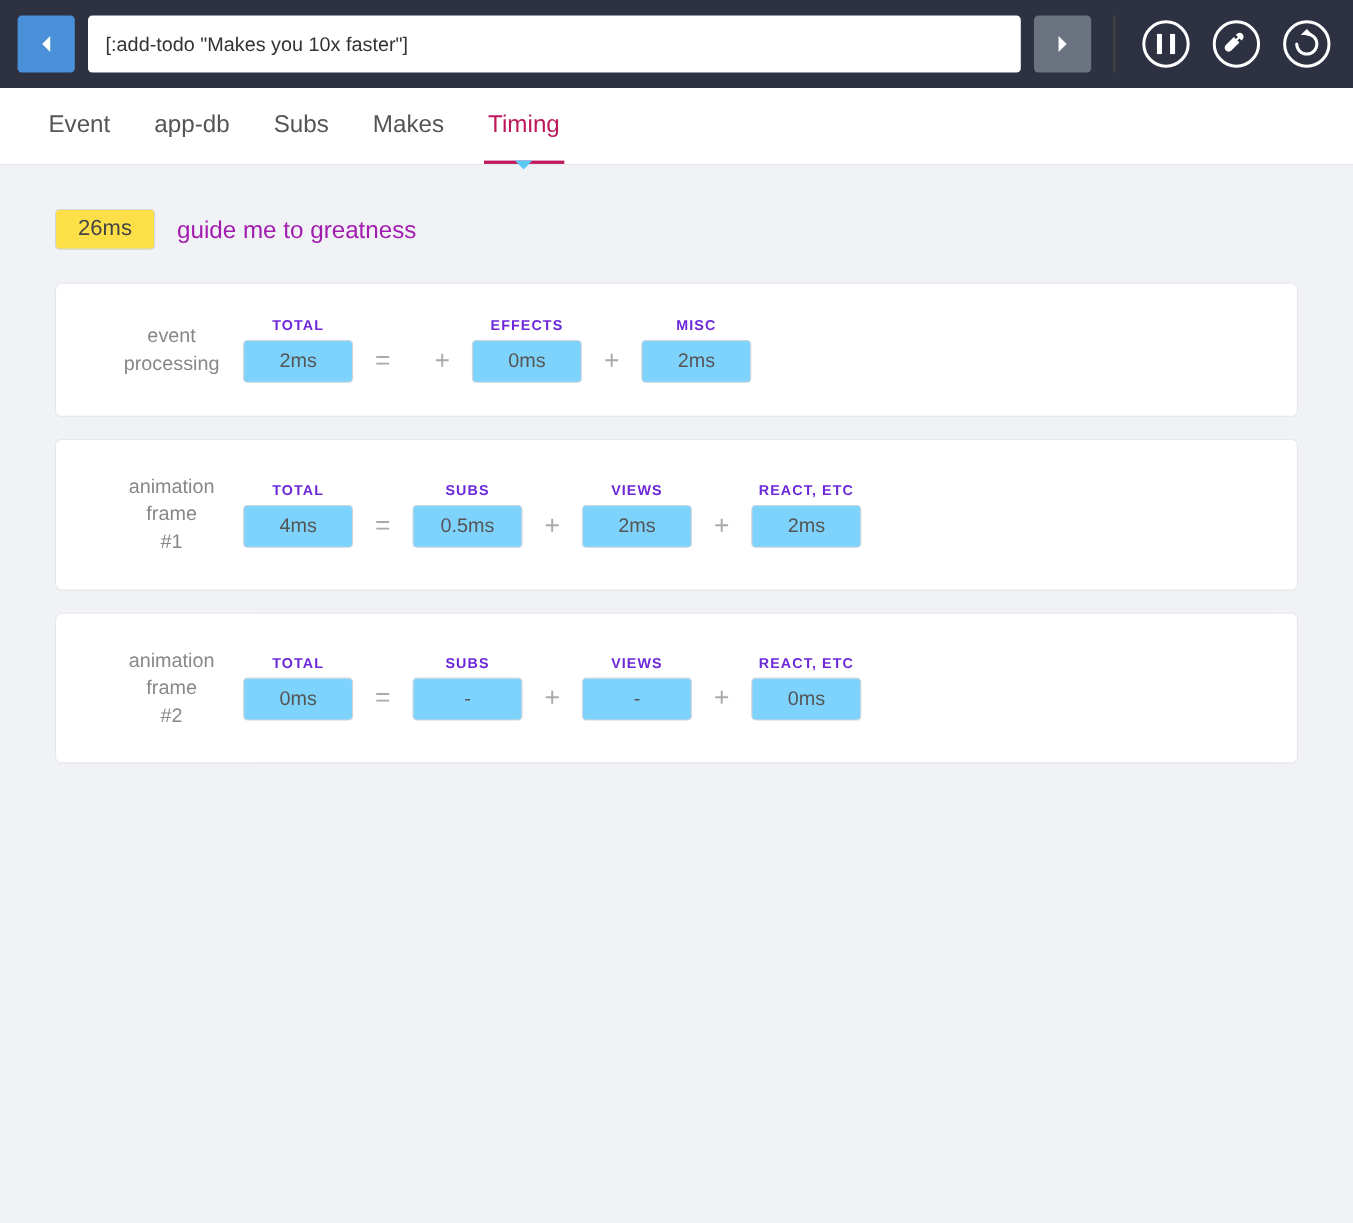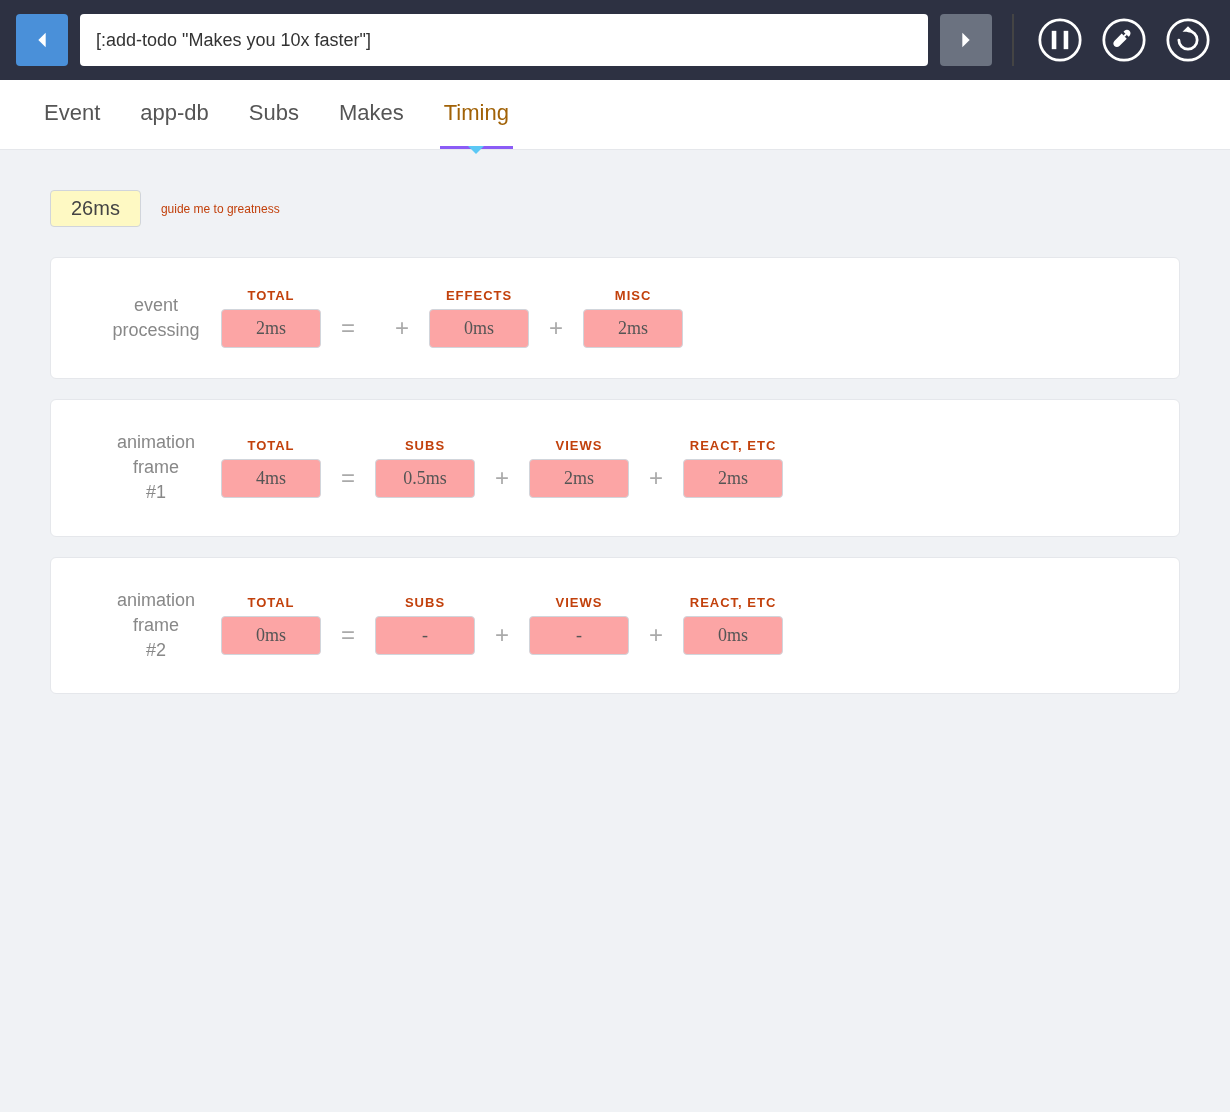--- a/index.html
+++ b/index.html
@@ -102,22 +102,22 @@
       cursor: pointer;
       padding: 0 4px;
       height: 100%;
       display: flex;
       align-items: center;
       text-decoration: none;
       border-bottom: 3px solid transparent;
       position: relative;
     }
     .nav-tab.active {
-      color: #a16207;
-      border-bottom: 3px solid #8b5cf6;
+      color: #be185d;
+      border-bottom: 3px solid #be185d;
     }
     .nav-tab.active::after {
       content: '';
       position: absolute;
       bottom: -8px;
       left: 50%;
       transform: translateX(-50%);
       width: 0;
       height: 0;
       border-left: 8px solid transparent;
@@ -139,30 +139,30 @@
       margin-bottom: 8px;
       text-transform: uppercase;
     }
     .elapsed-row {
       display: flex;
       align-items: center;
       gap: 20px;
       margin-bottom: 30px;
     }
     .elapsed-value {
-      background: #fef9c3;
+      background: #fde047;
       border: 1px solid #d1d5db;
       border-radius: 4px;
       padding: 6px 20px;
       font-size: 20px;
       color: #444;
     }
     .guide-link {
-      color: #c2410c;
-      font-size: 12px;
+      color: #a21caf;
+      font-size: 22px;
       cursor: pointer;
       text-decoration: none;
     }
 
     
     .timing-card {
       background: white;
       border: 1px solid #e5e7eb;
       border-radius: 6px;
       padding: 30px 40px;
@@ -181,34 +181,33 @@
     }
     .card-col {
       display: flex;
       flex-direction: column;
       align-items: center;
       gap: 6px;
     }
     .col-label {
       font-size: 13px;
       font-weight: 600;
-      color: #c2410c;
+      color: #6d28d9;
       letter-spacing: 1px;
       text-transform: uppercase;
     }
     .col-value {
-      background: #fca5a5;
+      background: #7dd3fc;
       border: 1px solid #d1d5db;
       border-radius: 4px;
       padding: 8px 8px;
       font-size: 18px;
       color: #555;
       min-width: 100px;
       text-align: center;
-      font-family: Liberation Serif, serif;
     }
     .operator {
       font-size: 24px;
       color: #aaa;
       margin: 0 20px;
       padding-top: 20px;
     }
   </style>
 </head>
 <body>

